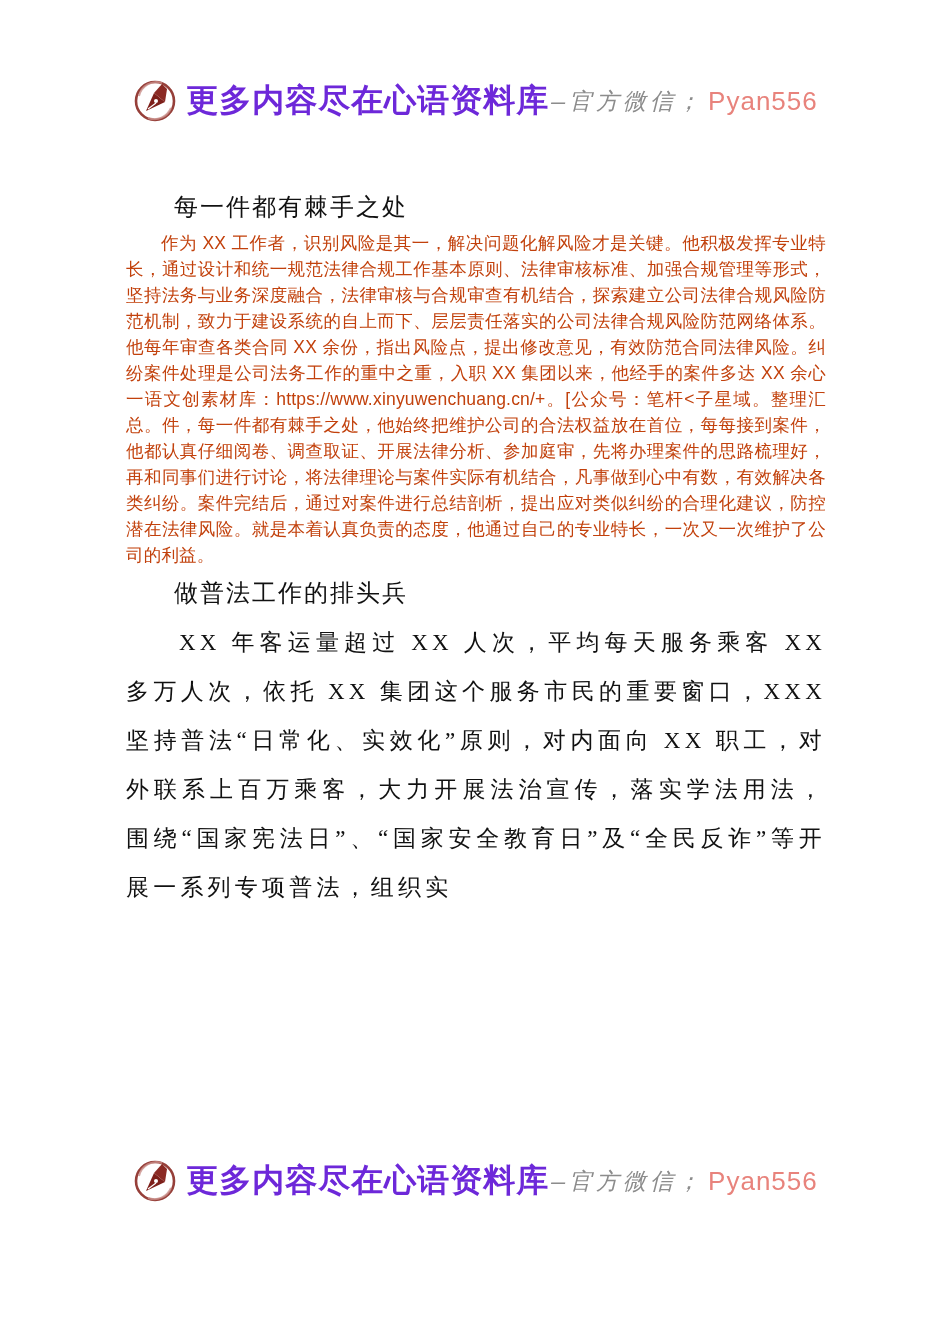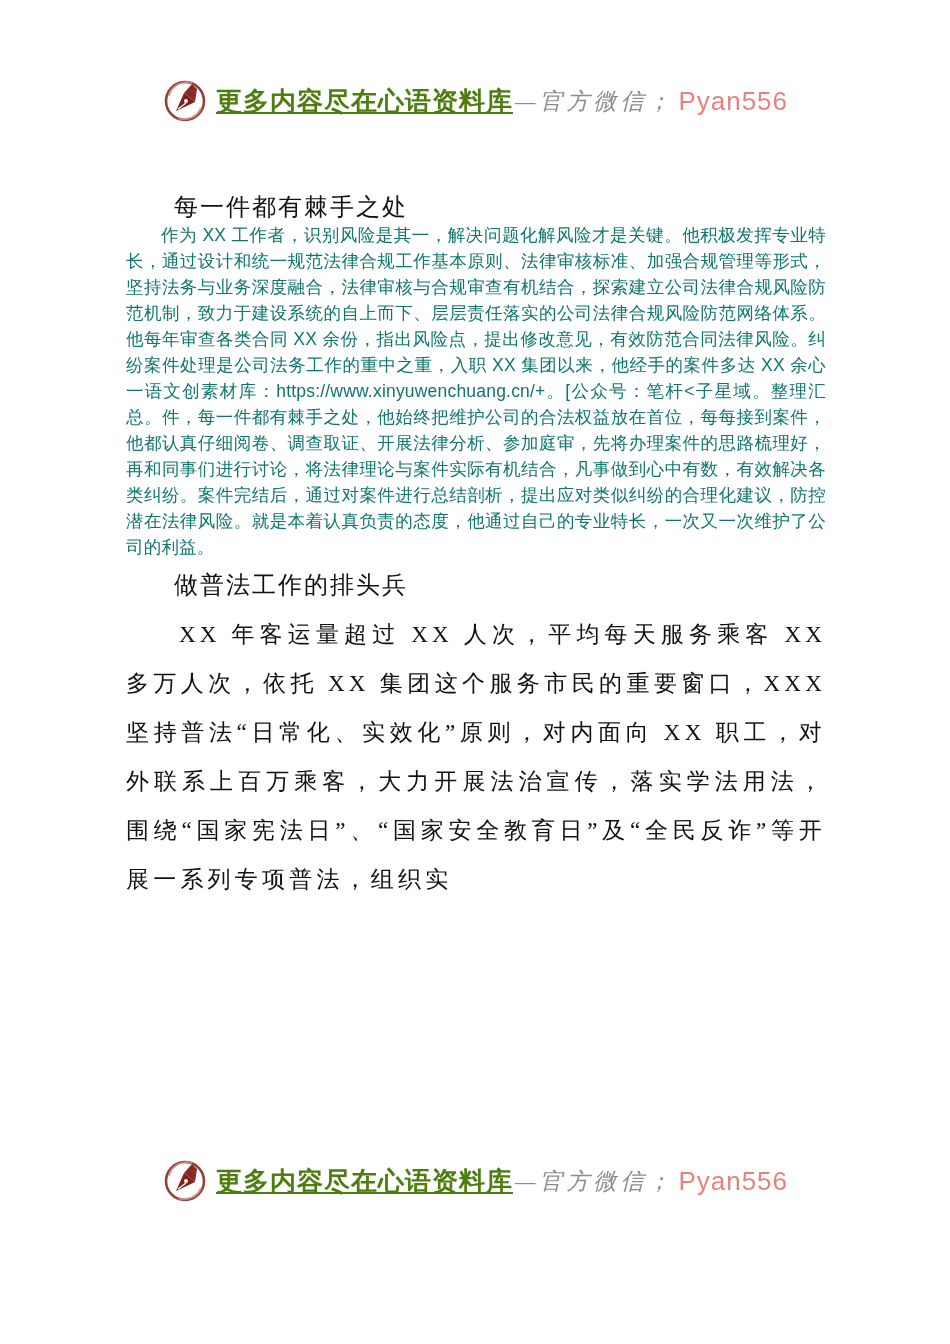--- a/index.html
+++ b/index.html
@@ -16,26 +16,25 @@
   .watermark {
     position: absolute; left: 0; width: 100%;
     display: flex; justify-content: center; align-items: center;
     white-space: nowrap;
   }
   .watermark.header { top: 78px; }
   .watermark.footer { top: 1158px; }
   .logo { width: 46px; height: 46px; margin-right: 8px; flex: 0 0 auto; }
   .brand-text {
     font-family: "Liberation Serif", serif;
-    font-size: 26px; font-weight: bold; color: #4d7c0f;
+    font-size: 32px; font-weight: bold; color: #6d28d9;
     letter-spacing: 1px;
-    text-decoration: underline;
   }
   .script-text {
-    font-family: Liberation Serif, serif;
+    font-family: Liberation Mono, monospace;
     font-style: italic;
     font-size: 23px; color: #8c8c8c;
     letter-spacing: 4px; margin-left: 2px;
   }
   .wechat-id {
     font-family: "Liberation Sans", sans-serif;
     font-size: 26px; color: #e8837c; margin-left: 4px;
     letter-spacing: 1px;
   }
 
@@ -49,21 +48,22 @@
   p.big.indent { text-indent: 2.3em; }
   h2.heading {
     font-size: 24px; line-height: 30px; color: #111;
     font-weight: normal; padding-left: 48px;
     font-family: "Liberation Serif", serif;
     letter-spacing: 2px;
   }
   h2.h1 { margin-top: 22px; }
   h2.h2 { margin-top: 10px; }
   p.small {
-    font-size: 17.5px; line-height: 26px; color: #0f766e;
+    margin-top: 8px;
+    font-size: 17.5px; line-height: 26px; color: #c2410c;
     text-align: justify; text-indent: 2em;
     font-family: "Liberation Sans", sans-serif;
     letter-spacing: 0.2px;
     word-break: break-all;
   }
   p.big.last { margin-top: 10px; }
 </style>
 </head>
 <body>
 

